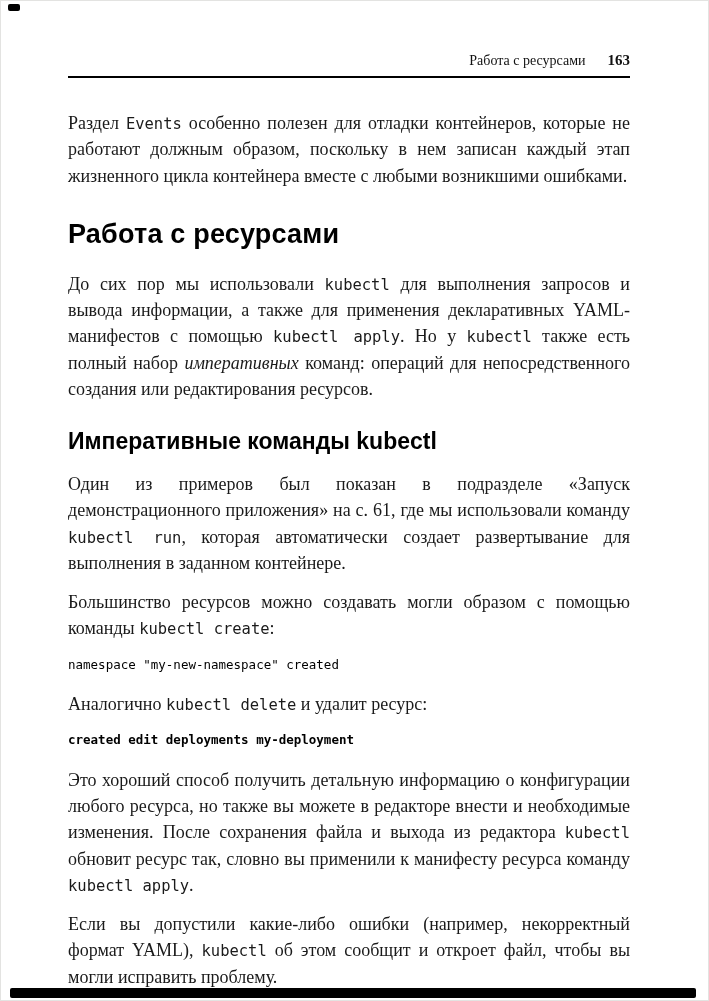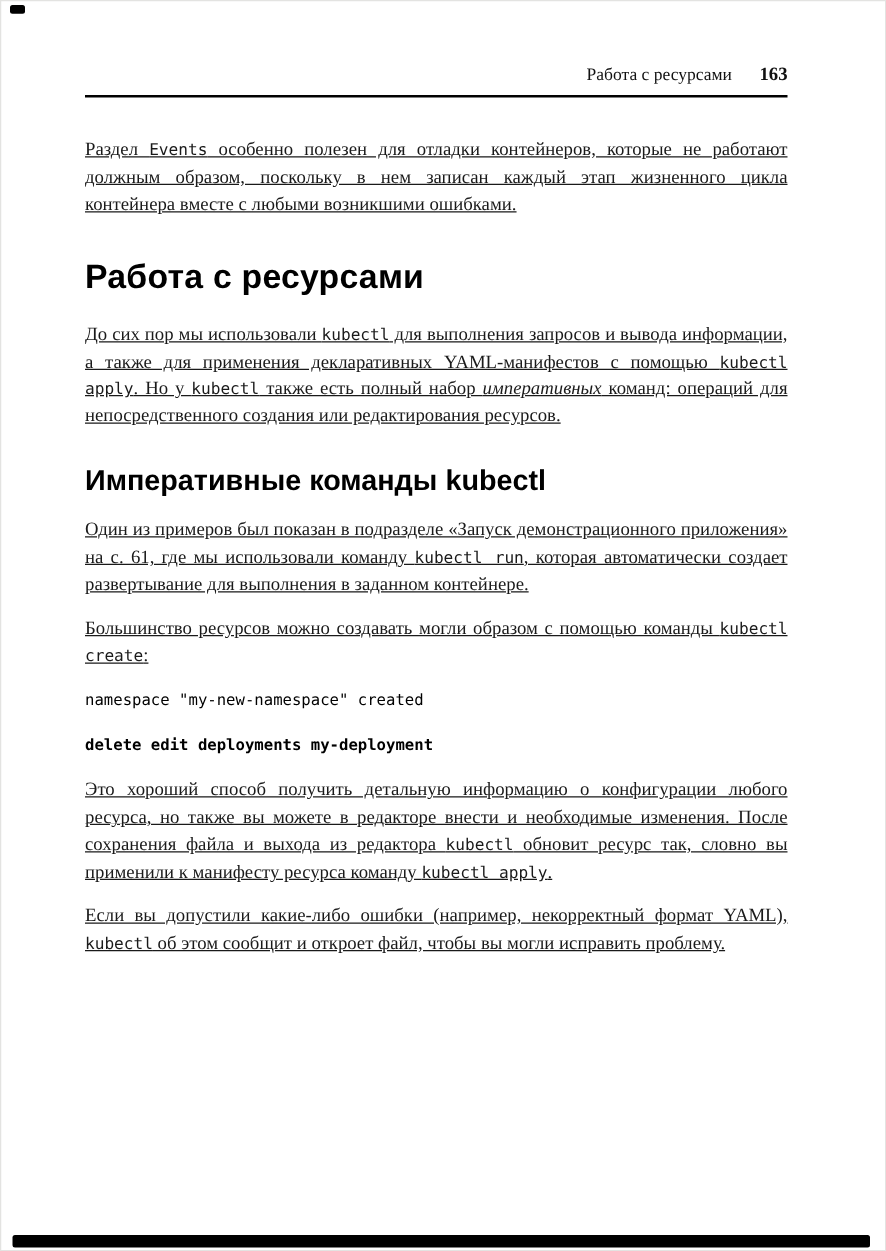--- a/index.html
+++ b/index.html
@@ -34,24 +34,23 @@
   .rh-num { font-weight: bold; font-size: 15px; }
   .head-rule {
     border: none;
     border-top: 2px solid #000;
     margin: 7px 0 0 0;
   }
   
   .content { margin-top: 32px; }
   .content p {
     margin: 0 0 13px 0;
-    font-size: 15px;
+    font-size: 18px;
     line-height: 1.46;
     text-align: justify;
-    text-decoration: underline;
   }
   .content h1 {
     font-family: "Liberation Sans", sans-serif;
     font-size: 27px;
     font-weight: bold;
     letter-spacing: 0.2px;
     margin: 30px 0 21px 0;
     color: #000;
   }
   .content h2 {
@@ -106,20 +105,21 @@
     <hr class="head-rule">
 
     <main class="content" id="content">
         <p><span class="text">Раздел </span><span class="code">Events</span><span class="text"> особенно полезен для отладки контейнеров, которые не работают должным образом, поскольку в нем записан каждый этап жизненного цикла контейнера вместе с любыми возникшими ошибками.</span></p>
         <h1>Работа с ресурсами</h1>
         <p><span class="text">До сих пор мы использовали </span><span class="code">kubectl</span><span class="text"> для выполнения запросов и вывода информации, а также для применения декларативных YAML-манифестов с помощью </span><span class="code">kubectl apply</span><span class="text">. Но у </span><span class="code">kubectl</span><span class="text"> также есть полный набор </span><span class="italic">императивных</span><span class="text"> команд: операций для непосредственного создания или редактирования ресурсов.</span></p>
         <h2>Императивные команды kubectl</h2>
         <p><span class="text">Один из примеров был показан в подразделе «Запуск демонстрационного приложения» на с. 61, где мы использовали команду </span><span class="code">kubectl run</span><span class="text">, которая автоматически создает развертывание для выполнения в заданном контейнере.</span></p>
         <p><span class="text">Большинство ресурсов можно создавать могли образом с помощью команды </span><span class="code">kubectl create</span><span class="text">:</span></p>
         <pre class="code-block"><div class="out">namespace "my-new-namespace" created</div></pre>
-        <pre class="code-block"><div class="cmd">delete edit deployments my-deployment</div></pre>
+        <p><span class="text">Аналогично </span><span class="code">kubectl delete</span><span class="text"> и удалит ресурс:</span></p>
+        <pre class="code-block"><div class="cmd">created edit deployments my-deployment</div></pre>
         <p><span class="text">Это хороший способ получить детальную информацию о конфигурации любого ресурса, но также вы можете в редакторе внести и необходимые изменения. После сохранения файла и выхода из редактора </span><span class="code">kubectl</span><span class="text"> обновит ресурс так, словно вы применили к манифесту ресурса команду </span><span class="code">kubectl apply</span><span class="text">.</span></p>
         <p><span class="text">Если вы допустили какие-либо ошибки (например, некорректный формат YAML), </span><span class="code">kubectl</span><span class="text"> об этом сообщит и откроет файл, чтобы вы могли исправить проблему.</span></p>
       </main>
   </div>
 
   <div class="artifact-bottom"></div>
 </div>
 
 </body></html>

